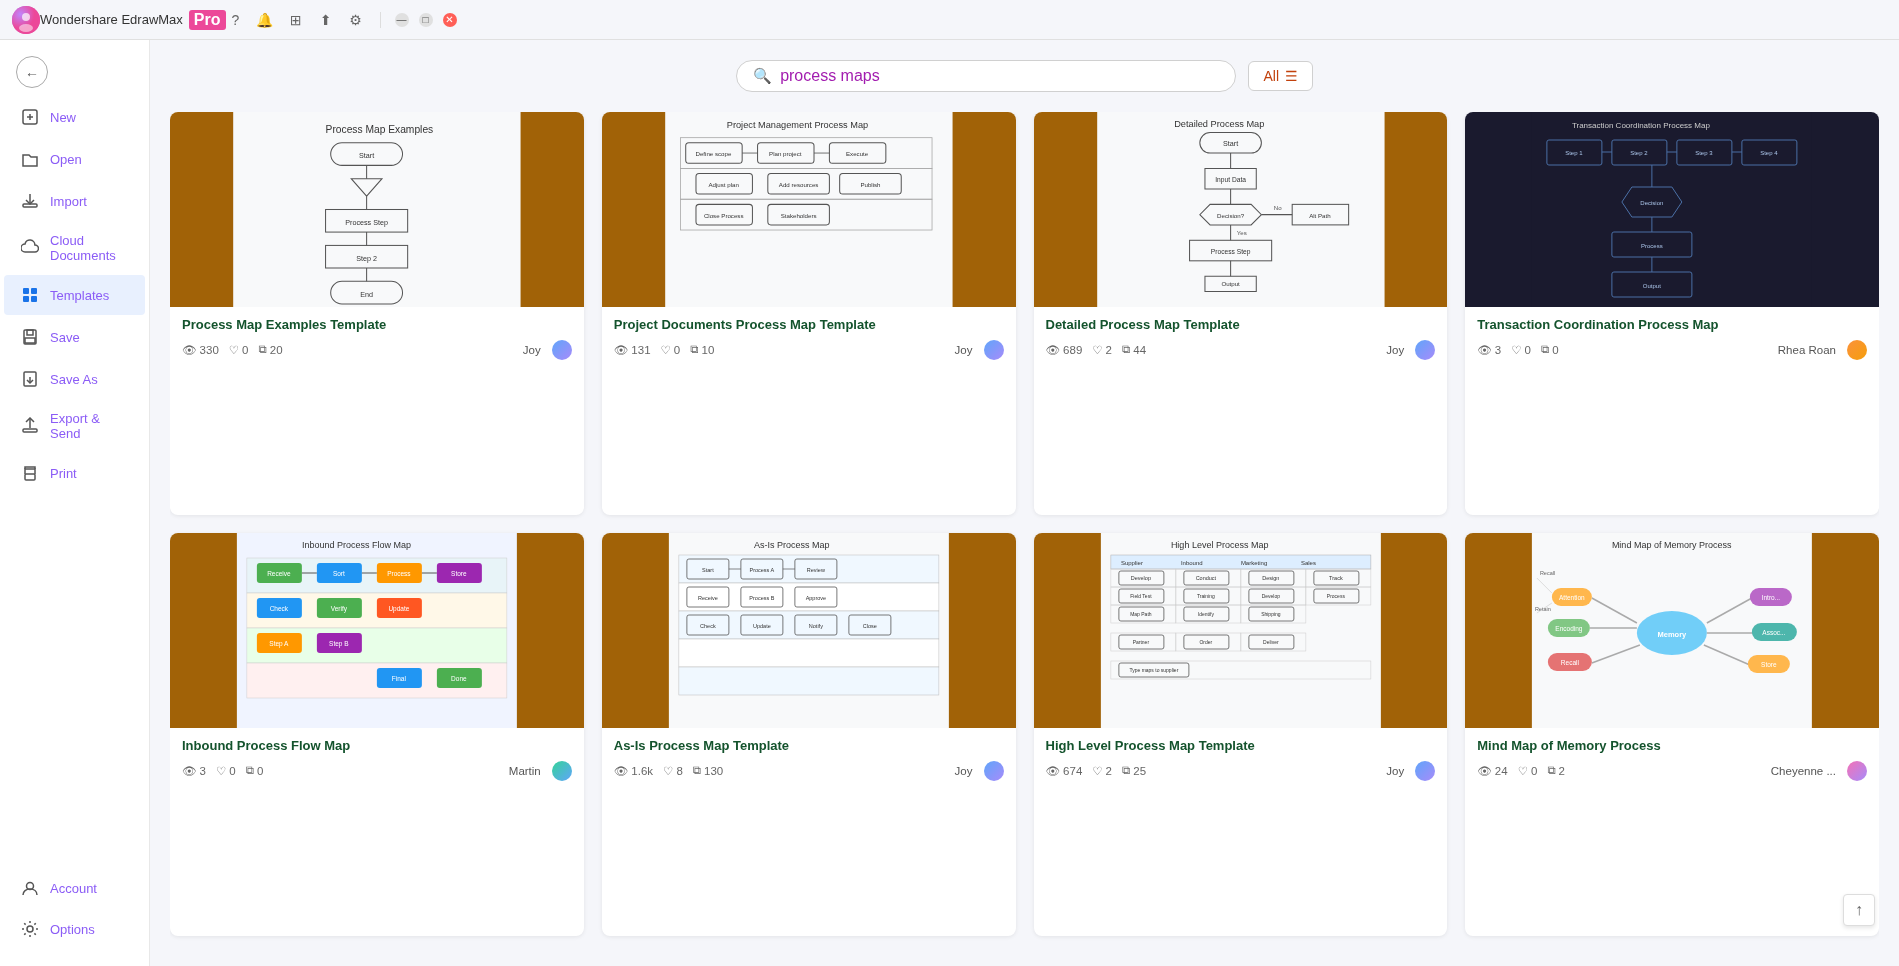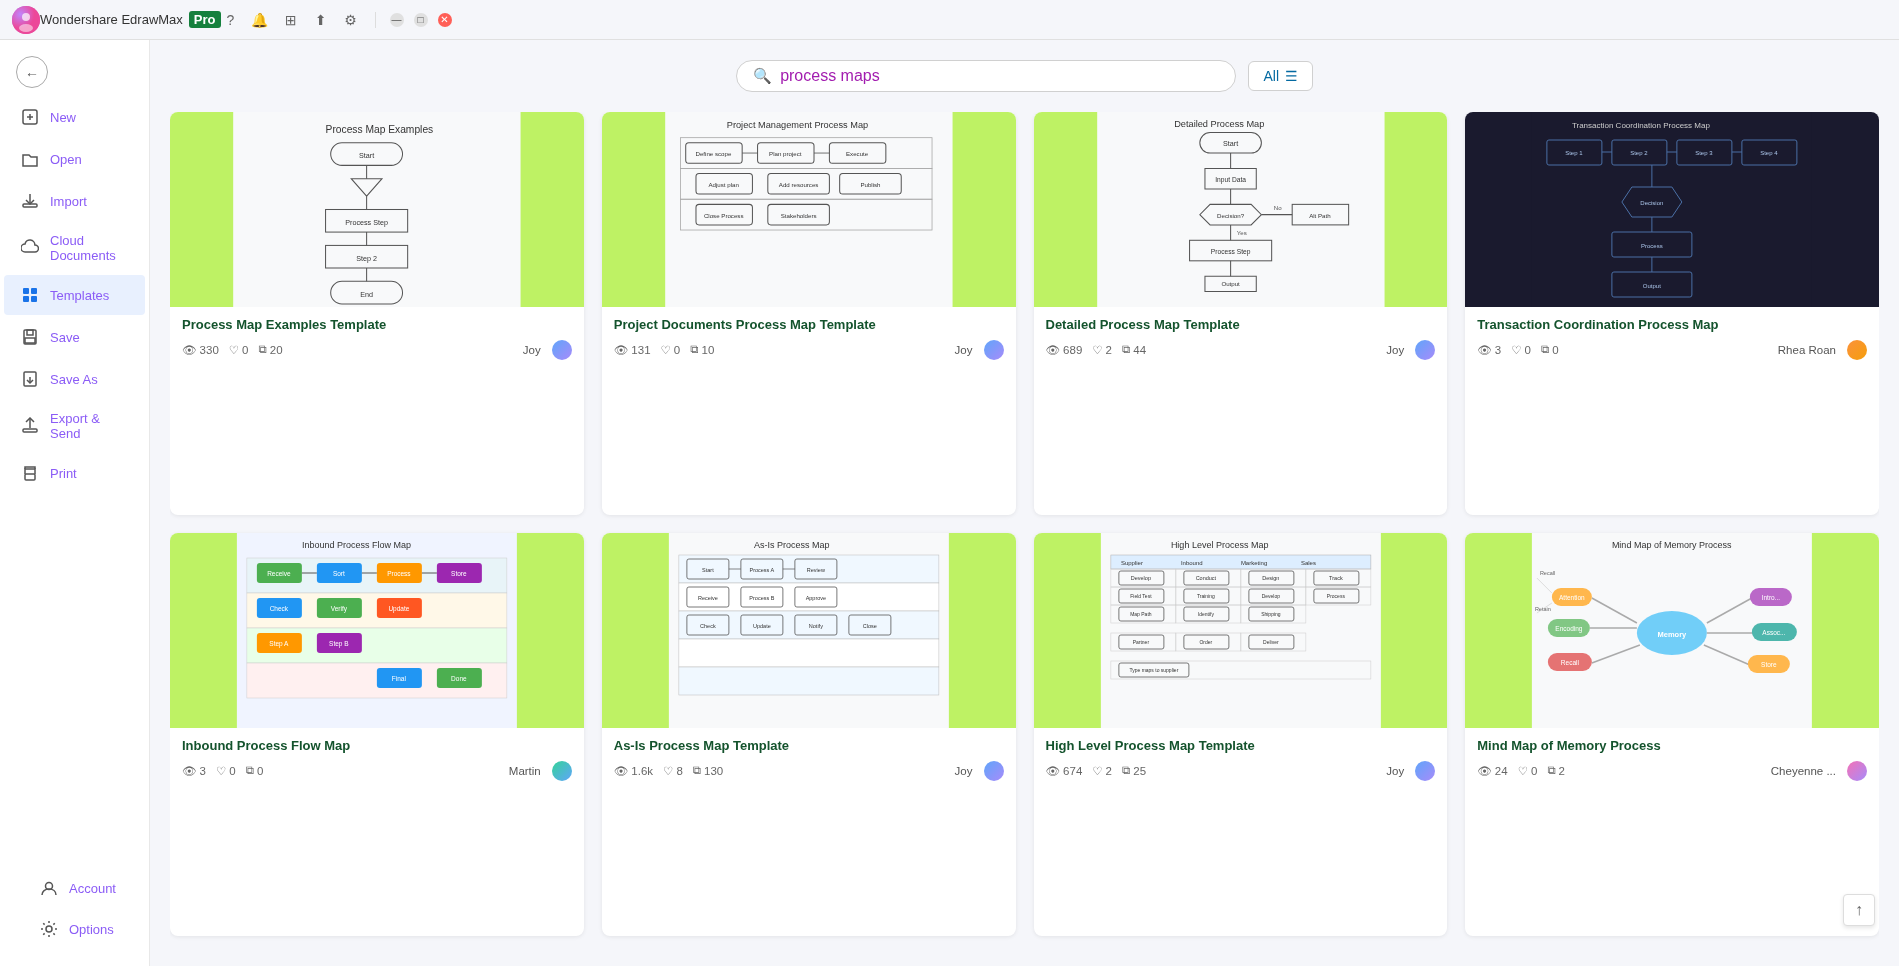--- a/index.html
+++ b/index.html
@@ -17,23 +17,23 @@
       flex-shrink: 0;
     }
     .titlebar-center {
       display: flex;
       align-items: center;
       gap: 6px;
       font-size: 13px;
       color: #333;
     }
     .titlebar-pro {
-      background: #15803d;
+      background: #ec4899;
       color: #fff;
-      font-size: 13px;
+      font-size: 16px;
       font-weight: bold;
       padding: 1px 5px;
       border-radius: 3px;
     }
     .titlebar-btn {
       width: 14px;
       height: 14px;
       border-radius: 50%;
       display: flex;
       align-items: center;
@@ -128,21 +128,20 @@
       display: flex;
       align-items: center;
       justify-content: center;
       font-size: 16px;
       flex-shrink: 0;
     }
     .sidebar-item .label { font-size: 13px; }
     .sidebar-spacer { flex: 1; }
     .sidebar-bottom {
       padding-bottom: 8px;
-      margin-left: 19px;
     }
 
     
     .main {
       flex: 1;
       background: #f5f6fa;
       display: flex;
       flex-direction: column;
       overflow: hidden;
       padding: 20px;
@@ -178,21 +177,21 @@
     .all-btn {
       display: flex;
       align-items: center;
       gap: 6px;
       background: #fff;
       border: 1px solid #d0d0d0;
       border-radius: 6px;
       padding: 6px 14px;
       font-size: 14px;
       cursor: pointer;
-      color: #0369a1;
+      color: #c2410c;
     }
 
     
     .grid {
       display: grid;
       grid-template-columns: repeat(4, 1fr);
       gap: 18px;
       overflow-y: auto;
       flex: 1;
       padding-bottom: 10px;
@@ -202,21 +201,21 @@
       border-radius: 8px;
       overflow: hidden;
       box-shadow: 0 1px 4px rgba(0,0,0,0.08);
       display: flex;
       flex-direction: column;
       cursor: pointer;
     }
     .card-thumb {
       width: 100%;
       height: 195px;
-      background: #bef264;
+      background: #a16207;
       display: flex;
       align-items: center;
       justify-content: center;
       overflow: hidden;
       flex-shrink: 0;
     }
     .card-thumb.dark { background: #1a1a2e; }
     .card-thumb svg { width: 100%; height: 100%; }
     .card-info {
       padding: 10px 12px 8px;

